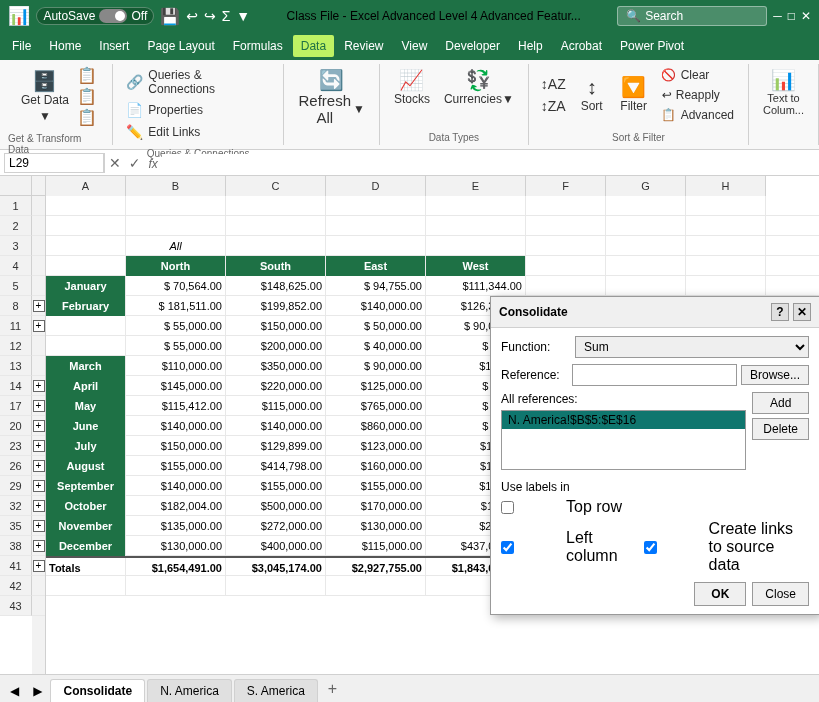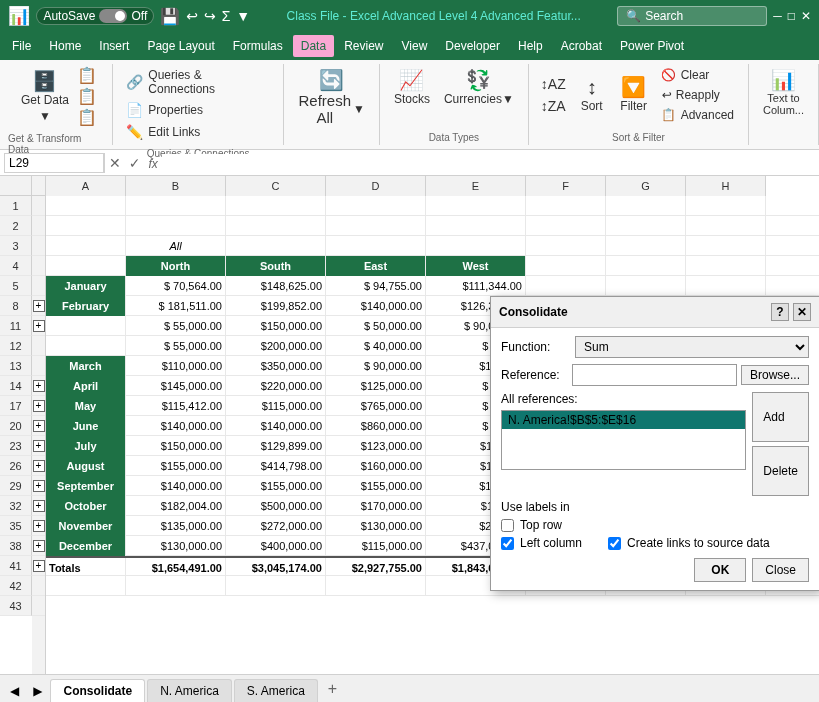--- a/index.html
+++ b/index.html
@@ -9,21 +9,21 @@
     .title-bar {
       background: #1e7145;
       color: white;
       height: 32px;
       display: flex;
       align-items: center;
       padding: 0 8px;
       gap: 8px;
     }
     .title-bar-left { display: flex; align-items: center; gap: 6px; }
-    .title-bar-title { flex: 1; text-align: center; font-size: 12px; color: #5eead4; }
+    .title-bar-title { flex: 1; text-align: center; font-size: 12px; color: #000000; }
     .title-bar-right { display: flex; align-items: center; gap: 6px; }
     .search-box {
       background: rgba(255,255,255,0.2);
       border: 1px solid rgba(255,255,255,0.4);
       border-radius: 3px;
       padding: 2px 8px;
       color: white;
       width: 150px;
       font-size: 12px;
       display: flex;
@@ -70,21 +70,21 @@
       padding: 0 4px;
       gap: 2px;
     }
     .menu-item {
       padding: 4px 8px;
       cursor: pointer;
       border-radius: 2px;
       font-size: 12px;
       color: white;
     }
-    .menu-item.active { background: #f9a8d4; color: #1e7145; }
+    .menu-item.active { background: #bef264; color: #1e7145; }
 
     
     .ribbon {
       background: #f8f8f8;
       border-bottom: 1px solid #d0d0d0;
       height: 90px;
       display: flex;
       align-items: stretch;
       padding: 4px 0;
     }
@@ -333,30 +333,30 @@
       padding: 2px 6px;
       cursor: pointer;
     }
     .dialog-list-item.selected { background: #0f766e; }
     .dialog-side-btns {
       display: flex;
       flex-direction: column;
       gap: 4px;
     }
     .dialog-side-btn {
-      padding: 17px 10px;
+      padding: 3px 10px;
       border: 1px solid #999;
       background: #f0f0f0;
       cursor: pointer;
       font-size: 12px;
-      text-align: left;
+      text-align: center;
     }
     .dialog-checkbox-row { display: flex; align-items: center; gap: 6px; margin-bottom: 4px; }
     .dialog-checkbox-group { margin-bottom: 6px; }
-    .dialog-checkbox-row label { font-size: 12px; }
+    .dialog-checkbox-row label { font-size: 16px; margin-left: 46px; }
     .dialog-footer {
       display: flex;
       justify-content: flex-end;
       gap: 6px;
       margin-top: 8px;
     }
     .dialog-ok-btn {
       padding: 4px 16px;
       background: #f0f0f0;
       border: 1px solid #999;

